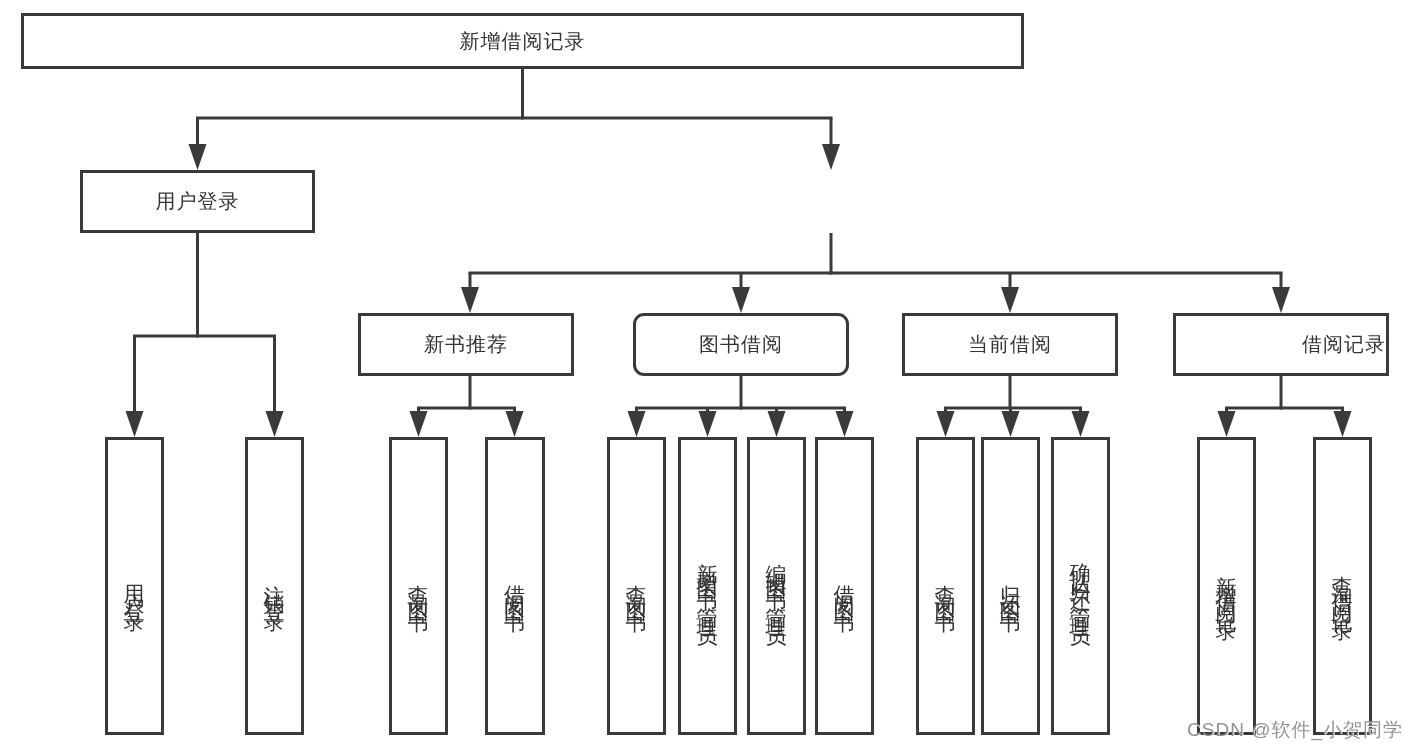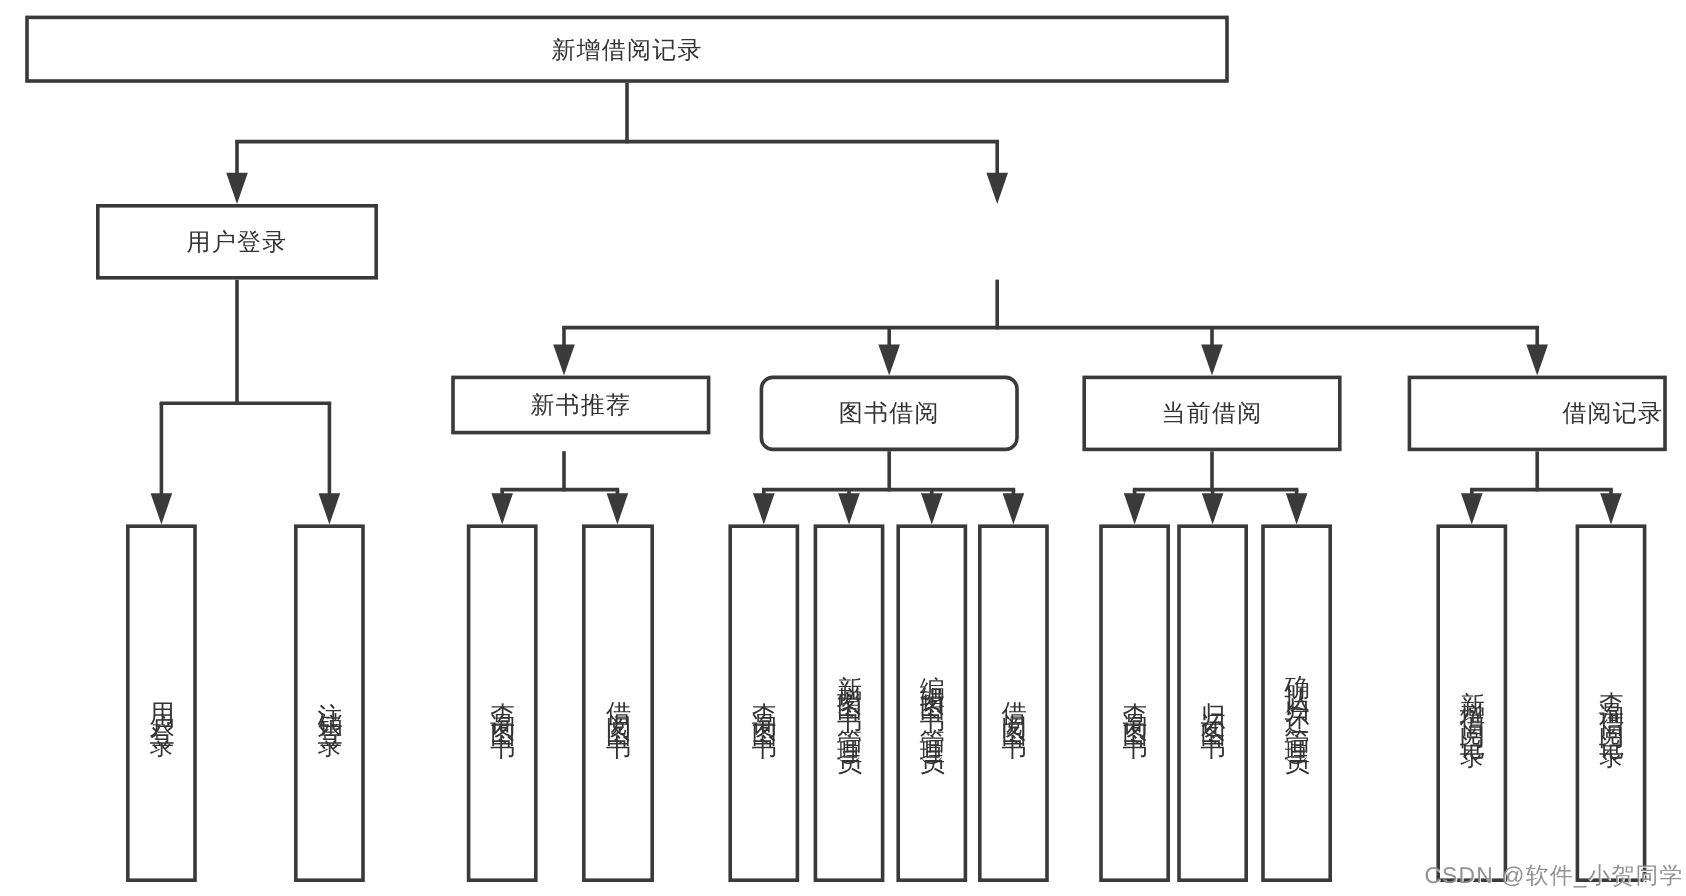--- a/index.html
+++ b/index.html
@@ -135,21 +135,21 @@
   </svg>
 
   <div class="hbox" style="left:21px; top:13px; width:1003px; height:56px;">
     <span>新增借阅记录</span>
   </div>
 
   <div class="hbox" style="left:80px; top:170px; width:235px; height:63px;">
     <span>用户登录</span>
   </div>
 
-  <div class="hbox" style="left:376px; top:313px; width:216px; height:49px;">
+  <div class="hbox" style="left:358px; top:313px; width:216px; height:63px;">
     <span>新书推荐</span>
   </div>
   <div class="hbox" style="left:633px; top:313px; width:216px; height:63px;border-radius:11px;">
     <span>图书借阅</span>
   </div>
   <div class="hbox" style="left:902px; top:313px; width:216px; height:63px;">
     <span>当前借阅</span>
   </div>
   <div class="hbox" style="left:1173px; top:313px; width:216px; height:63px;justify-content:flex-end;">
     <span>借阅记录</span>

